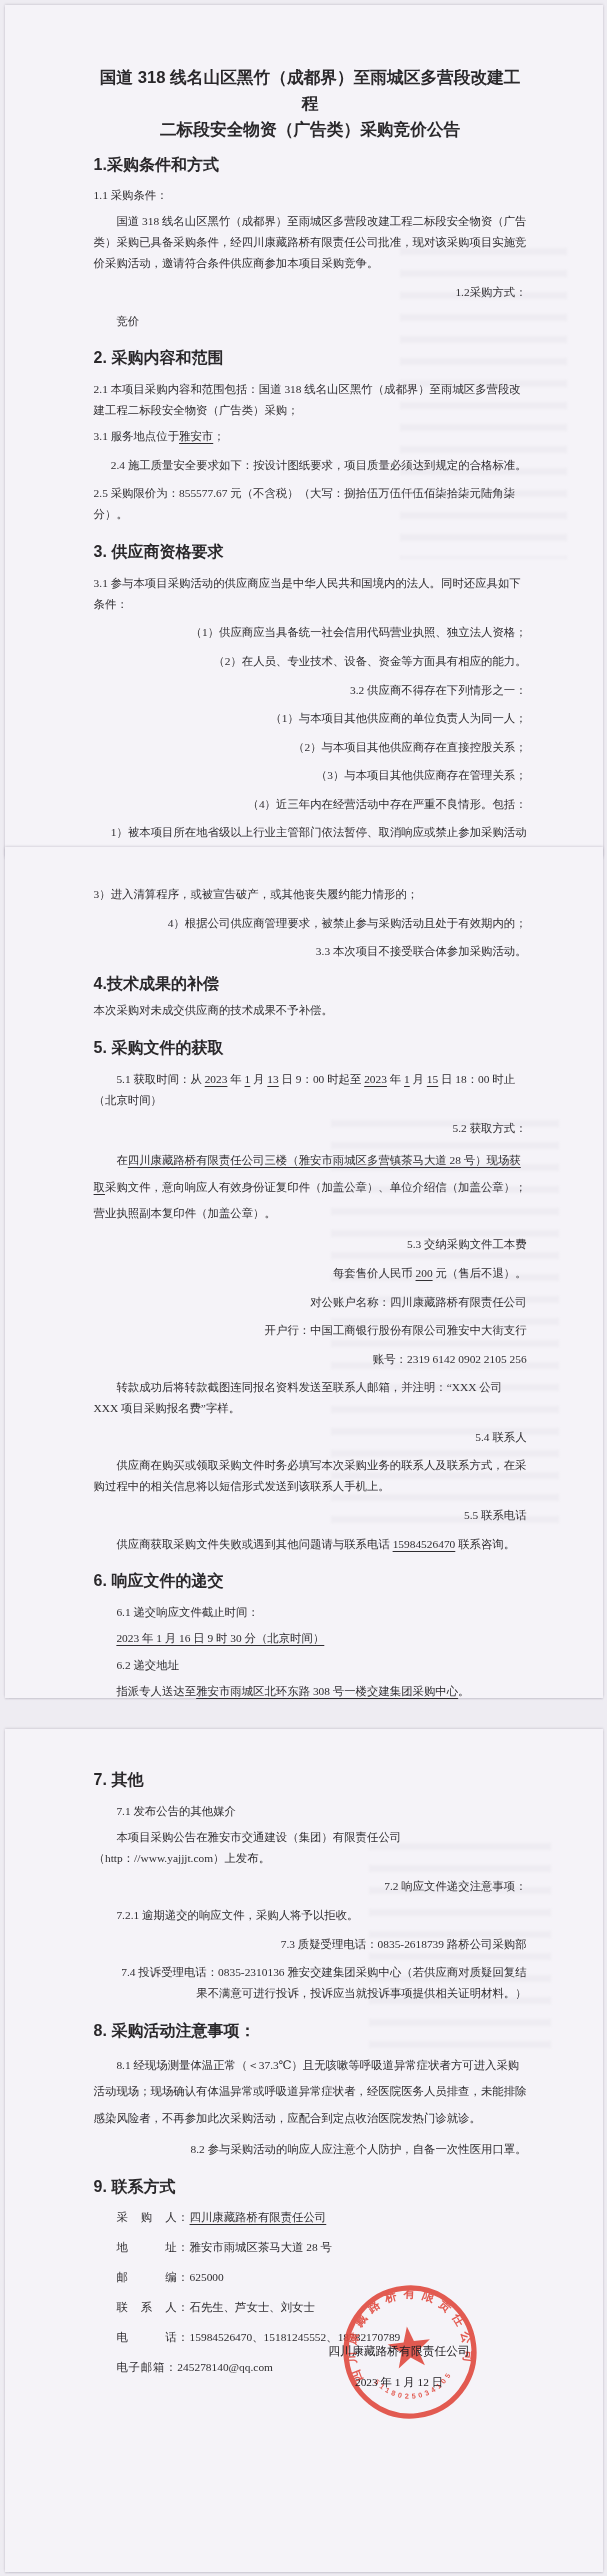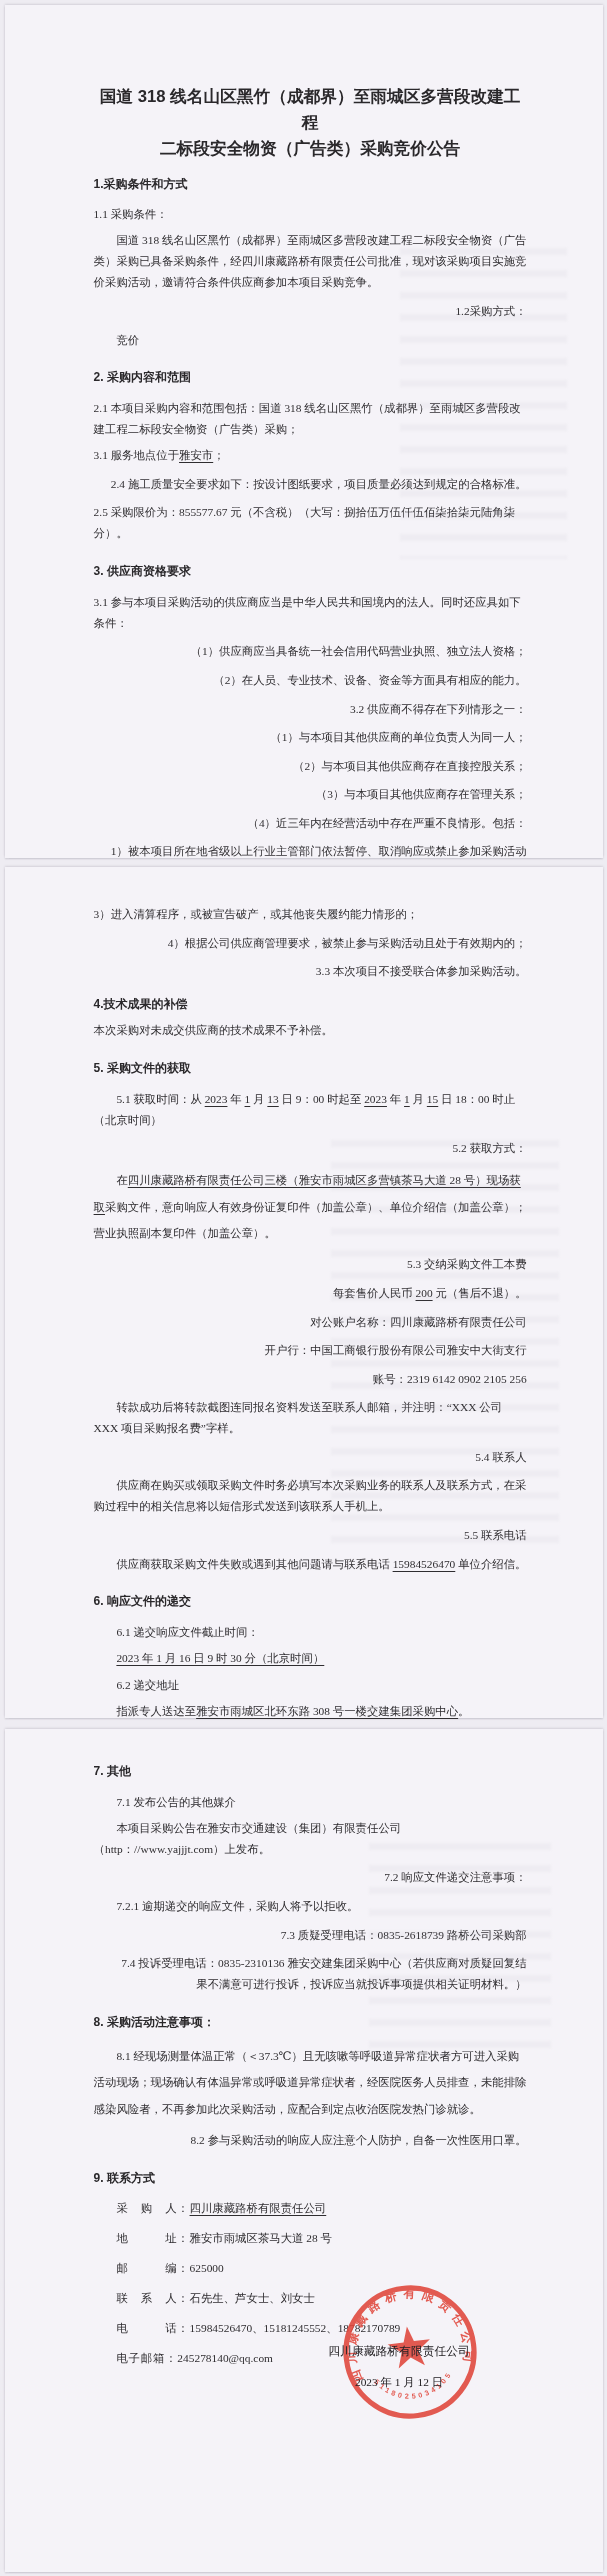--- a/index.html
+++ b/index.html
@@ -9,31 +9,31 @@
     font-family:"Liberation Serif","DejaVu Serif",serif;
     color:#2f2d30;
   }
   .page{
     position:absolute;left:4.6px;width:598px;
     background:#f5f3f8;
     box-shadow:0 -1.5px 2.3px rgba(110,105,122,.28), 0 1.5px 1.5px rgba(110,105,122,.22);
     box-sizing:border-box;
     padding:0 76px 0 89px;
   }
-  #page-1{top:4.6px;height:853px;padding-top:79px;}
-  #page-2{top:867px;height:851px;padding-top:32px;}
-  #page-3{top:1729px;height:843px;padding-top:32px;position:absolute;}
+  #page-1{top:4.6px;height:853px;padding-top:60px;}
+  #page-2{top:847px;height:851px;padding-top:32px;}
+  #page-3{top:1729px;height:843px;padding-top:41px;position:absolute;}
   .tt{
     font-family:"Liberation Sans","DejaVu Sans",sans-serif;
     font-size:16.7px;font-weight:700;line-height:26px;text-align:center;
     color:#2a282b;margin:0 0 12px 0;
   }
   .h{
     font-family:"Liberation Sans","DejaVu Sans",sans-serif;
-    font-size:12px;font-weight:700;color:#2a282b;
+    font-size:16px;font-weight:700;color:#2a282b;
     margin:16.7px 0 10.6px 0;line-height:20px;
   }
   .p{font-size:11.4px;line-height:21px;margin:5.3px 0;}
   .sp{margin:7.6px 0;text-align:right;}          
   .ind{text-indent:2em;}
   .loose{line-height:26.6px;}
   .u{text-decoration:underline;text-underline-offset:3px;text-decoration-thickness:0.8px;}
   
   .contact-row{font-size:11.4px;line-height:21px;margin:0 0 9px 0;text-indent:2em;}
   .contact-row .label{letter-spacing:0.8px;text-align:center;}
@@ -99,21 +99,21 @@
   <div class="p ind loose"><span>在</span><span class="u">四川康藏路桥有限责任公司三楼（雅安市雨城区多营镇茶马大道 28 号）现场获取</span><span>采购文件，意向响应人有效身份证复印件（加盖公章）、单位介绍信（加盖公章）； 营业执照副本复印件（加盖公章）。</span></div>
   <div class="p ind sp">5.3 交纳采购文件工本费</div>
   <div class="p ind sp"><span>每套售价人民币 </span><span class="u">200</span><span> 元（售后不退）。</span></div>
   <div class="p ind sp">对公账户名称：四川康藏路桥有限责任公司</div>
   <div class="p ind sp">开户行：中国工商银行股份有限公司雅安中大街支行</div>
   <div class="p ind sp">账号：2319 6142 0902 2105 256</div>
   <div class="p ind">转款成功后将转款截图连同报名资料发送至联系人邮箱，并注明：“XXX 公司 XXX 项目采购报名费”字样。</div>
   <div class="p ind sp">5.4 联系人</div>
   <div class="p ind">供应商在购买或领取采购文件时务必填写本次采购业务的联系人及联系方式，在采购过程中的相关信息将以短信形式发送到该联系人手机上。</div>
   <div class="p ind sp">5.5 联系电话</div>
-  <div class="p ind"><span>供应商获取采购文件失败或遇到其他问题请与联系电话 </span><span class="u">15984526470</span><span> 单位介绍信。</span></div>
+  <div class="p ind"><span>供应商获取采购文件失败或遇到其他问题请与联系电话 </span><span class="u">15984526470</span><span> 联系咨询。</span></div>
   <div class="h">6. 响应文件的递交</div>
   <div class="p ind">6.1 递交响应文件截止时间：</div>
   <div class="p ind"><span class="u">2023 年 1 月 16 日 9 时 30 分（北京时间） </span></div>
   <div class="p ind">6.2 递交地址</div>
   <div class="p ind"><span>指派专人送达至</span><span class="u">雅安市雨城区北环东路 308 号一楼交建集团采购中心</span><span>。</span></div>
 </section>
 
 <section class="page" id="page-3">
   <div class="ghost" style="left:364px;top:99px;width:182px;height:228px;"></div>
   <div class="h" style="margin-top:0">7. 其他</div>

